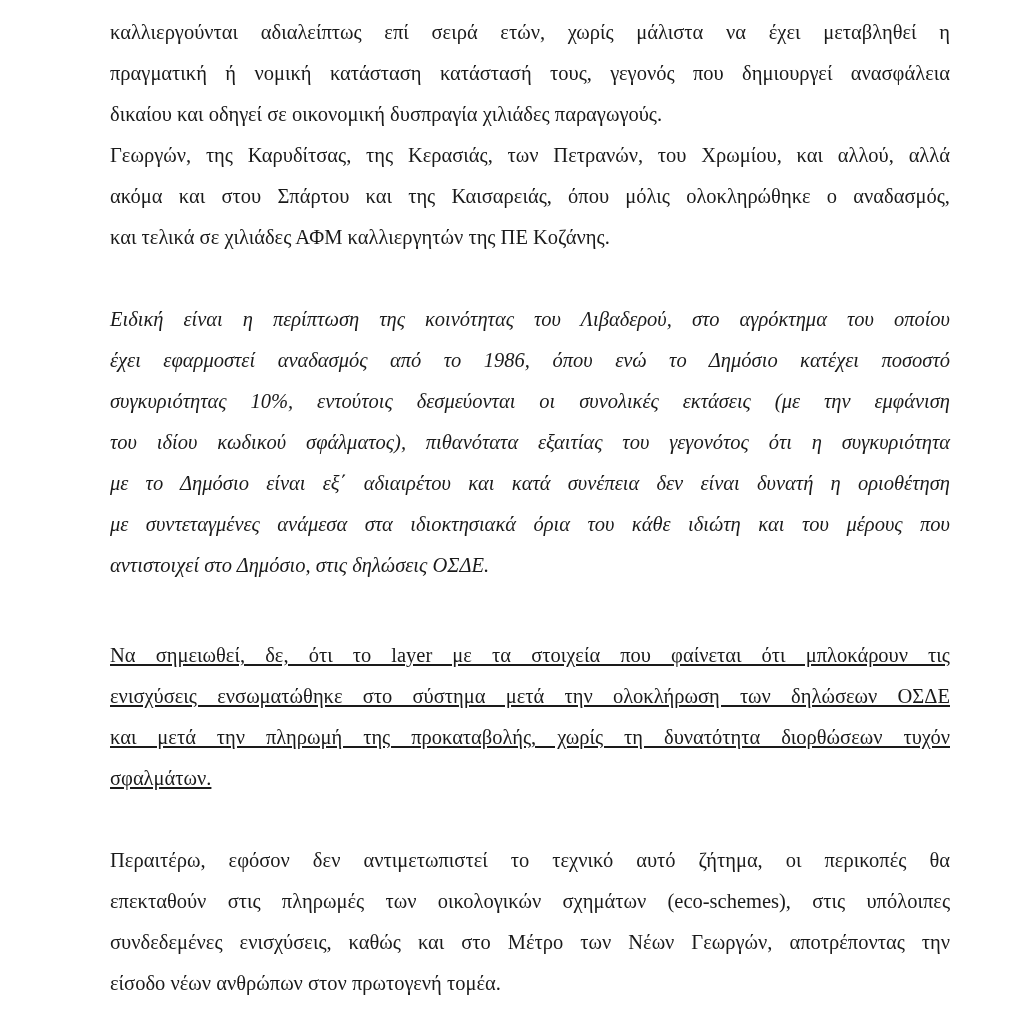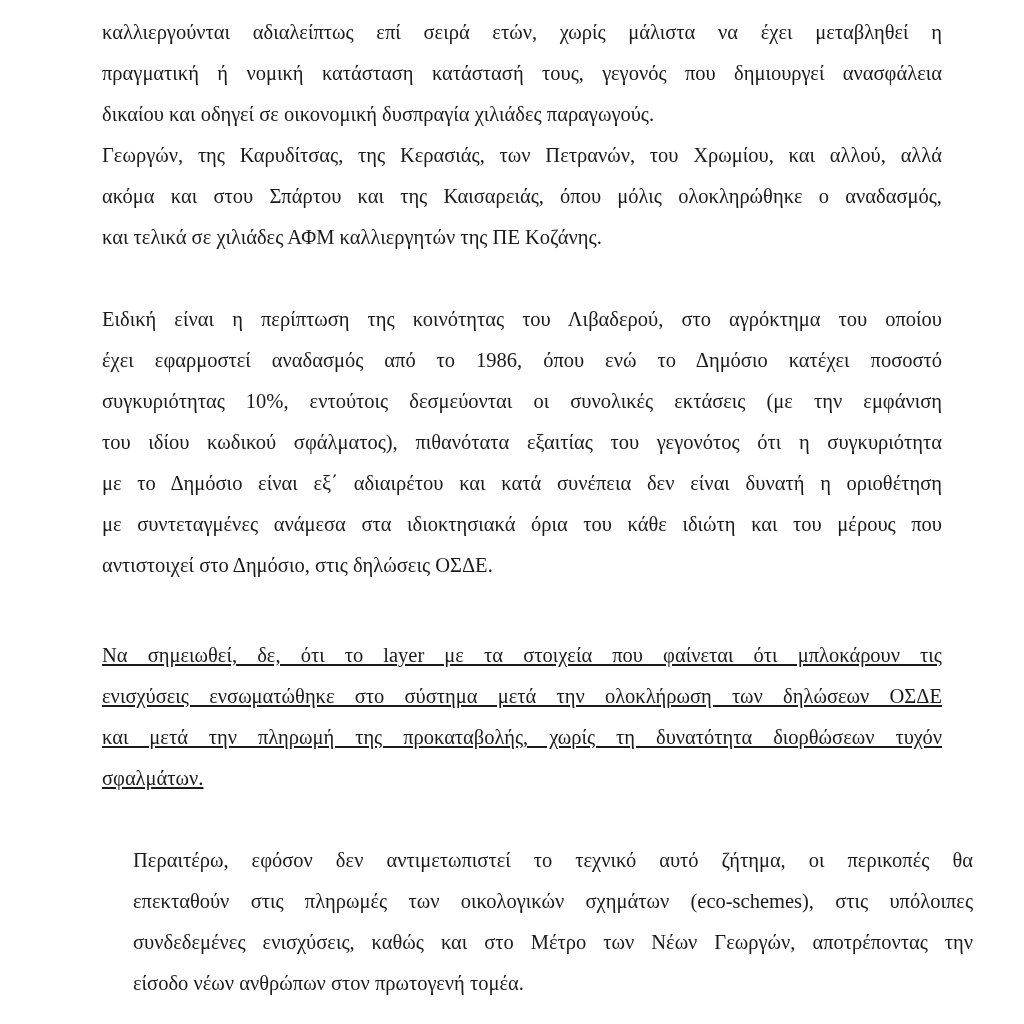--- a/index.html
+++ b/index.html
@@ -17,21 +17,21 @@
       position: absolute;
       left: 98px;
       top: 0;
       width: 840px;
       font-family: "Liberation Serif", "DejaVu Serif", serif;
       font-size: 20.5px;
       color: #1a1a1a;
     }
     .para {
       position: absolute;
-      left: 4px;
+      left: 12px;
       width: 840px;
     }
     .line {
       display: block;
       height: 41px;
       line-height: 41px;
       text-align: justify;
       text-align-last: justify;
       white-space: normal;
     }
@@ -50,37 +50,37 @@
     <span class="line">πραγματική ή νομική κατάσταση κατάστασή τους, γεγονός που δημιουργεί ανασφάλεια</span>
     <span class="line last">δικαίου και οδηγεί σε οικονομική δυσπραγία χιλιάδες παραγωγούς.</span>
   </div>
 
   <div class="para" style="top:135px;">
     <span class="line">Γεωργών, της Καρυδίτσας, της Κερασιάς, των Πετρανών, του Χρωμίου, και αλλού, αλλά</span>
     <span class="line">ακόμα και στου Σπάρτου και της Καισαρειάς, όπου μόλις ολοκληρώθηκε ο αναδασμός,</span>
     <span class="line last">και τελικά σε χιλιάδες ΑΦΜ καλλιεργητών της ΠΕ Κοζάνης.</span>
   </div>
 
-  <div class="para" style="top:299px;">
+  <div class="para" style="top:299px;font-style:italic;">
     <span class="line">Ειδική είναι η περίπτωση της κοινότητας του Λιβαδερού, στο αγρόκτημα του οποίου</span>
     <span class="line">έχει εφαρμοστεί αναδασμός από το 1986, όπου ενώ το Δημόσιο κατέχει ποσοστό</span>
     <span class="line">συγκυριότητας 10%, εντούτοις δεσμεύονται οι συνολικές εκτάσεις (με την εμφάνιση</span>
     <span class="line">του ιδίου κωδικού σφάλματος), πιθανότατα εξαιτίας του γεγονότος ότι η συγκυριότητα</span>
     <span class="line">με το Δημόσιο είναι εξ΄ αδιαιρέτου και κατά συνέπεια δεν είναι δυνατή η οριοθέτηση</span>
     <span class="line">με συντεταγμένες ανάμεσα στα ιδιοκτησιακά όρια του κάθε ιδιώτη και του μέρους που</span>
     <span class="line last">αντιστοιχεί στο Δημόσιο, στις δηλώσεις ΟΣΔΕ.</span>
   </div>
 
   <div class="para" style="top:635px;text-decoration:underline;">
     <span class="line">Να σημειωθεί, δε, ότι το layer με τα στοιχεία που φαίνεται ότι μπλοκάρουν τις</span>
     <span class="line">ενισχύσεις ενσωματώθηκε στο σύστημα μετά την ολοκλήρωση των δηλώσεων ΟΣΔΕ</span>
     <span class="line">και μετά την πληρωμή της προκαταβολής, χωρίς τη δυνατότητα διορθώσεων τυχόν</span>
     <span class="line last">σφαλμάτων.</span>
   </div>
 
-  <div class="para" style="top:840px;margin-left:31px;">
+  <div class="para" style="top:840px;">
     <span class="line">Περαιτέρω, εφόσον δεν αντιμετωπιστεί το τεχνικό αυτό ζήτημα, οι περικοπές θα</span>
     <span class="line">επεκταθούν στις πληρωμές των οικολογικών σχημάτων (eco-schemes), στις υπόλοιπες</span>
     <span class="line">συνδεδεμένες ενισχύσεις, καθώς και στο Μέτρο των Νέων Γεωργών, αποτρέποντας την</span>
     <span class="line last">είσοδο νέων ανθρώπων στον πρωτογενή τομέα.</span>
   </div>
 
 </div>
 
 </body></html>

